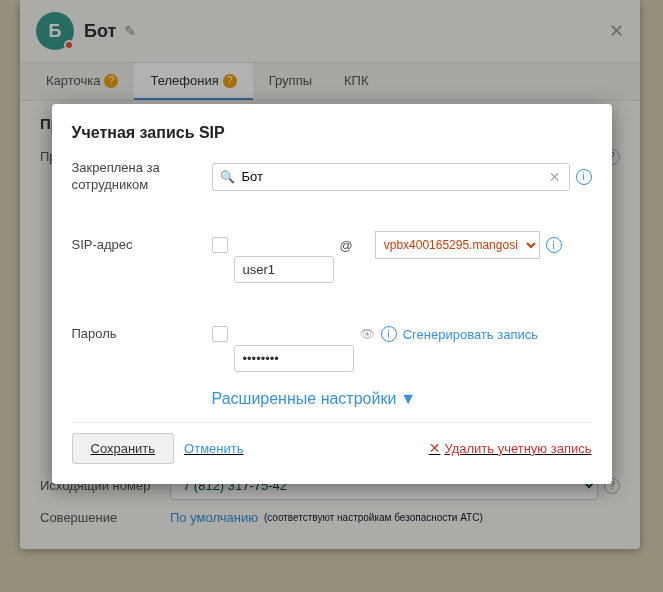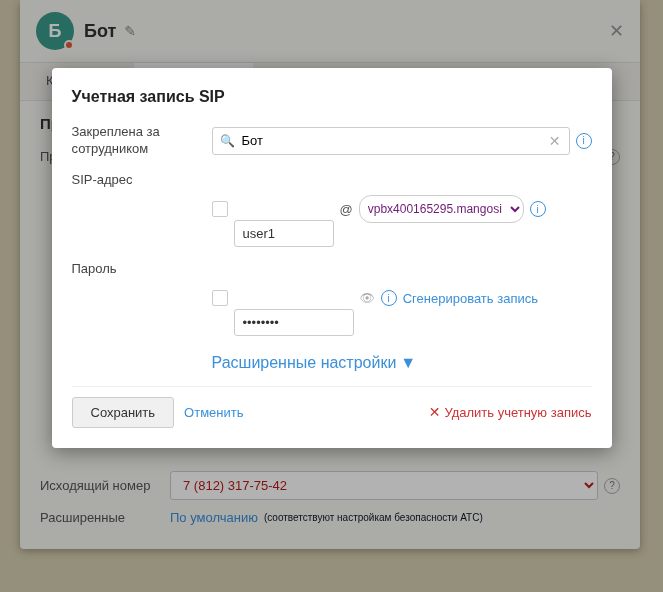--- a/index.html
+++ b/index.html
@@ -149,21 +149,21 @@
       gap: 6px;
     }
 
     select.input-select {
       flex: 1;
       padding: 5px 8px;
       border: 1px solid #ccc;
       border-radius: 3px;
       background: white;
       font-size: 13px;
-      color: #b91c1c;
+      color: #14532d;
       appearance: auto;
     }
 
     .help-circle {
       width: 16px; height: 16px;
       border-radius: 50%;
       border: 1px solid #aaa;
       color: #777;
       font-size: 10px;
       display: inline-flex;
@@ -174,41 +174,42 @@
     }
 
     
     .modal-overlay {
       position: absolute;
       top: 0; left: 0; right: 0; bottom: 0;
       background: rgba(0,0,0,0.3);
       display: flex;
       align-items: flex-start;
       justify-content: center;
-      padding-top: 68px;
+      padding-top: 104px;
       z-index: 10;
     }
 
     .modal {
       background: white;
       border-radius: 4px;
       box-shadow: 0 4px 20px rgba(0,0,0,0.4);
       width: 560px;
       padding: 20px;
     }
 
     .modal-title {
       font-size: 16px;
       font-weight: bold;
       color: #222;
       margin-bottom: 18px;
     }
 
     .modal-row {
       display: flex;
+      align-items: center;
       margin-bottom: 14px;
     }
     .modal-label {
       width: 140px;
       color: #444;
       font-size: 13px;
       flex-shrink: 0;
       line-height: 1.3;
     }
     .modal-field {
@@ -259,25 +260,26 @@
       color: #333;
       margin-top: 48px;
     }
     .at-sign {
       color: #555;
       font-size: 13px;
     }
     .domain-select {
       padding: 5px 4px;
       border: 1px solid #ccc;
-      border-radius: 12px;
+      border-radius: 0;
       font-size: 12px;
-      color: #701a75;
+      color: #c2410c;
       background: white;
       max-width: 170px;
+      margin-left: 16px;
     }
     .password-input {
       flex: 1;
       padding: 5px 8px;
       border: 1px solid #ccc;
       border-radius: 3px;
       font-size: 13px;
       color: #333;
       type: password;
     }
@@ -313,20 +315,21 @@
       gap: 4px;
       padding: 4px 0 10px 140px;
     }
 
     .modal-footer {
       display: flex;
       align-items: center;
       padding-top: 10px;
       border-top: 1px solid #eee;
       margin-top: 4px;
+      text-decoration: underline;
     }
     .btn-save {
       padding: 7px 18px;
       background: #f0f0f0;
       border: 1px solid #ccc;
       border-radius: 3px;
       font-size: 13px;
       cursor: pointer;
       color: #333;
       margin-right: 10px;
@@ -411,21 +414,21 @@
     <div class="form-row">
       <div class="form-label">Исходящий номер</div>
       <div class="form-control">
         <select class="input-select">
           <option>7 (812) 317-75-42</option>
         </select>
         <span class="help-circle">?</span>
       </div>
     </div>
     <div class="form-row">
-      <div class="form-label">Расширенные</div>
+      <div class="form-label">Совершение</div>
       <div class="form-control">
         <a class="generate-link">По умолчанию</a>
         <span style="color:#0f172a;font-size:10px;">(соответствуют настройкам безопасности АТС)</span>
       </div>
     </div>
   </div>
 </div>
 
 <div class="modal-overlay">
   <div class="modal">

